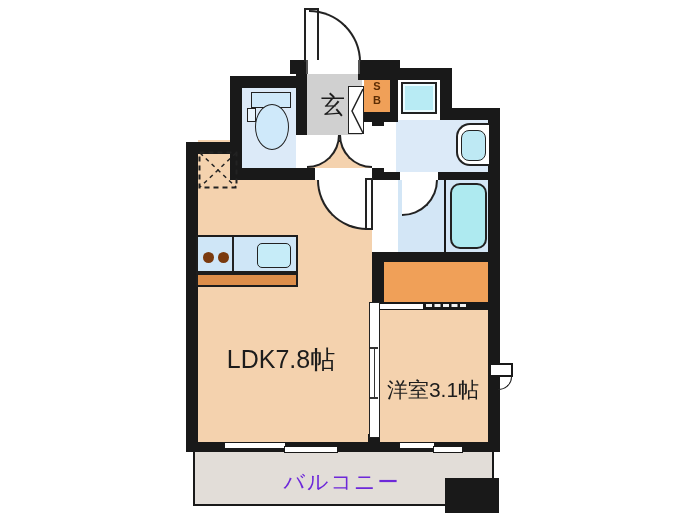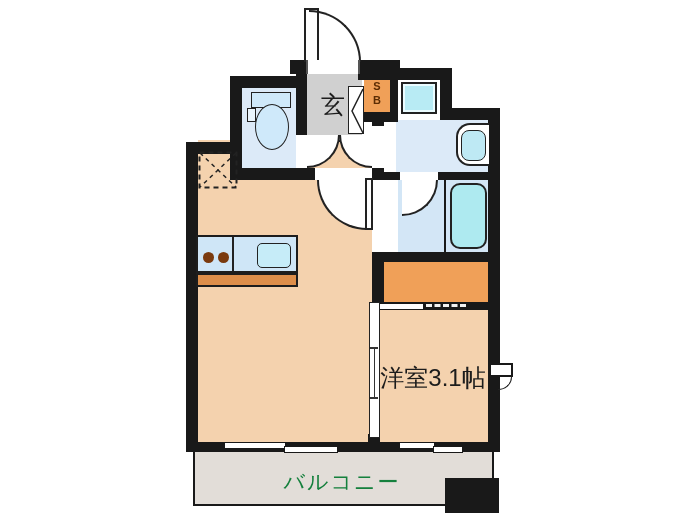--- a/index.html
+++ b/index.html
@@ -128,16 +128,17 @@
   <div class="abs" style="left:456px;top:123px;width:33px;height:43px;background:#fff;border:2px solid #222;border-right:none;border-radius:14px 0 0 14px;"></div>
   <div class="abs" style="left:461px;top:130px;width:25px;height:31px;background:#bee9f4;border:1.5px solid #222;border-radius:8px;"></div>
 
   <div class="abs" style="left:450px;top:183px;width:37px;height:66px;background:#aeeaf0;border:2px solid #222;border-radius:10px;"></div>
 
   <div class="abs label" style="left:318px;top:89px;width:30px;font-size:24px;">玄</div>
   <div class="abs label" style="left:366px;top:79px;width:22px;font-size:11px;font-weight:bold;line-height:1.3;color:#5b2c04;">
     <div>S</div>
     <div>B</div>
   </div>
-  <div class="abs label" style="left:363px;top:362px;width:140px;font-size:24px;">洋室3.1帖</div>
-  <div class="abs label" style="left:262px;top:468px;width:160px;font-size:21px;color:#15803d;letter-spacing:2px;">バルコニー</div>
+  <div class="abs label" style="left:191px;top:343px;width:180px;font-size:25px;">LDK7.8帖</div>
+  <div class="abs label" style="left:363px;top:376px;width:140px;font-size:21px;">洋室3.1帖</div>
+  <div class="abs label" style="left:262px;top:468px;width:160px;font-size:21px;color:#6d28d9;letter-spacing:2px;">バルコニー</div>
 
 </div>
 
 </body></html>

